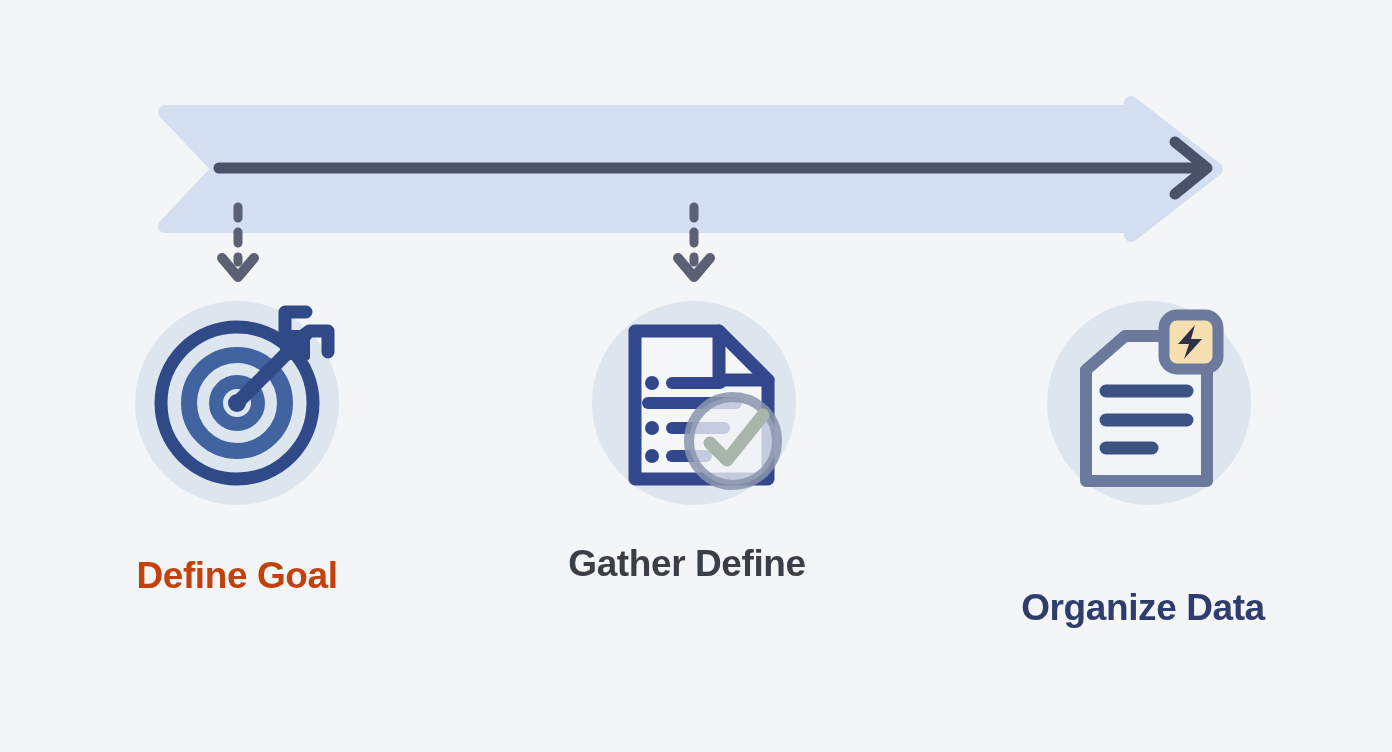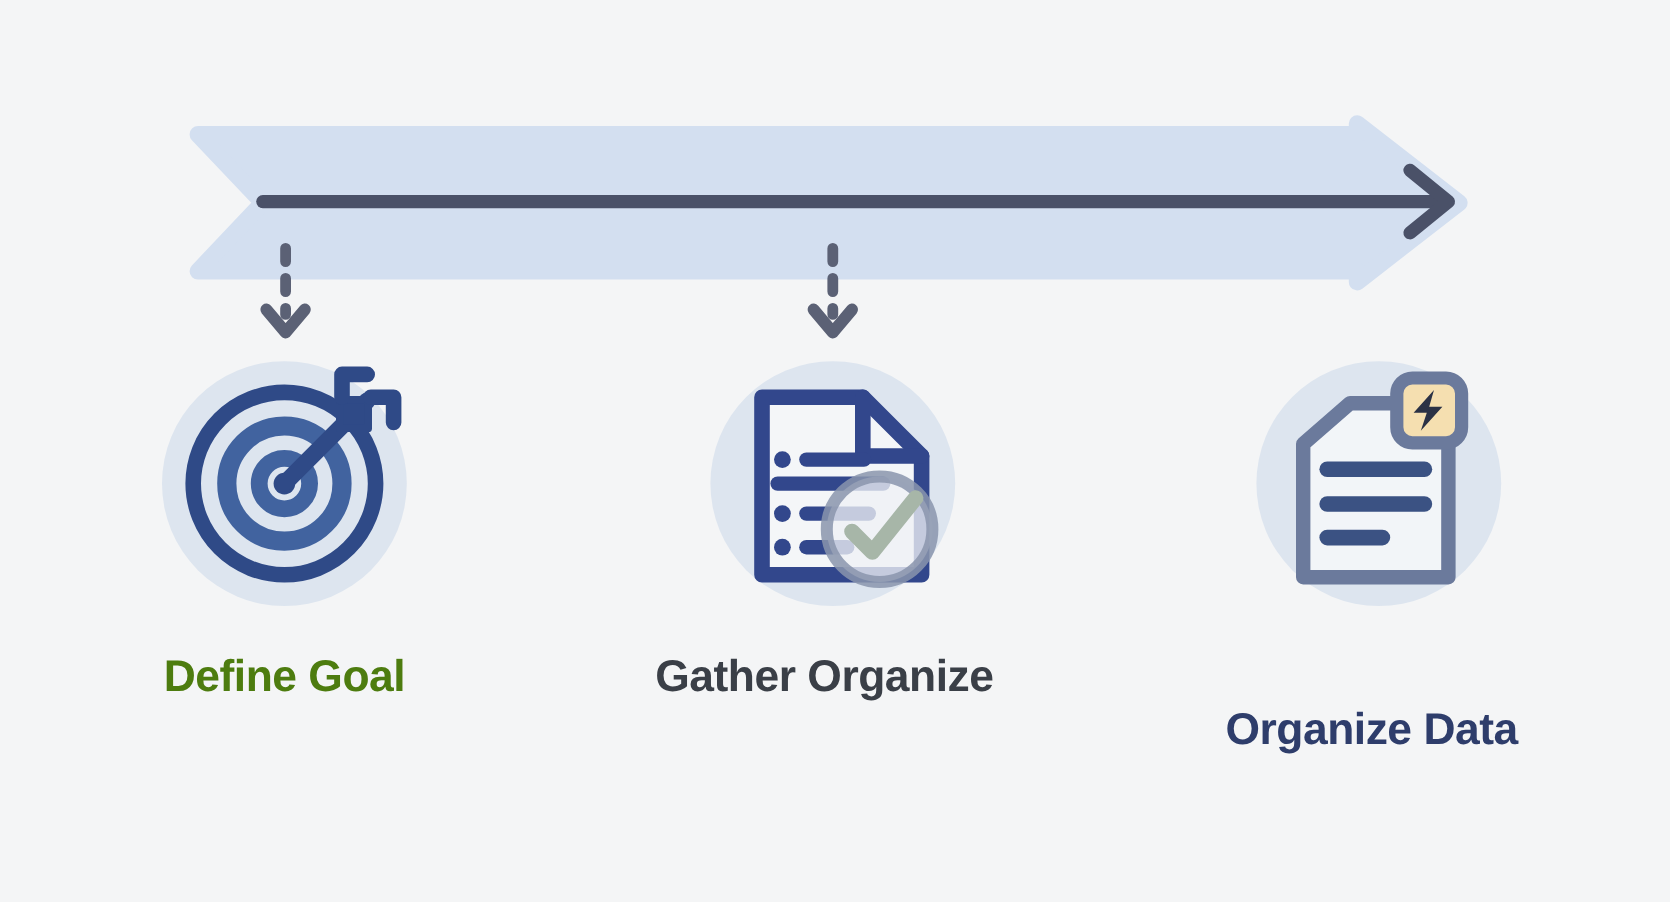--- a/index.html
+++ b/index.html
@@ -31,21 +31,21 @@
     position: absolute;
     top: 543px;
     width: 360px;
     text-align: center;
     font-size: 37px;
     font-weight: bold;
     letter-spacing: -0.4px;
     line-height: 1.15;
     white-space: nowrap;
   }
-  #label-0 { left: 57px; color: #4d7c0f; }
+  #label-0 { left: 57px; color: #c2410c; margin-top: 12px; }
   #label-1 { left: 507px; color: #3a3f47; }
   #label-2 { left: 963px; color: #2e3d6b; margin-top: 44px; }
 </style>
 </head>
 <body>
 
 <div id="stage">
 
   <svg id="board" viewBox="0 0 1392 752">
 
@@ -103,16 +103,16 @@
         <line x1="1106" y1="420" x2="1187" y2="420" stroke="#3b5283" stroke-width="13" stroke-linecap="round"></line>
         <line x1="1106" y1="448" x2="1152" y2="448" stroke="#3b5283" stroke-width="13" stroke-linecap="round"></line>
         <rect x="1164" y="315" width="54" height="54" rx="13" ry="13" fill="#f5dfb0" stroke="#6b7a9c" stroke-width="11"></rect>
         <path d="M 1195 325 L 1178 344 L 1189 344 L 1184 359 L 1202 339 L 1191 339 Z" fill="#2b3245"></path>
       </g>
     </g>
 
   </svg>
 
   <div class="step-label" id="label-0">Define Goal</div>
-  <div class="step-label" id="label-1">Gather Organize</div>
+  <div class="step-label" id="label-1">Gather Define</div>
   <div class="step-label" id="label-2">Organize Data</div>
 
 </div>
 
 </body></html>

